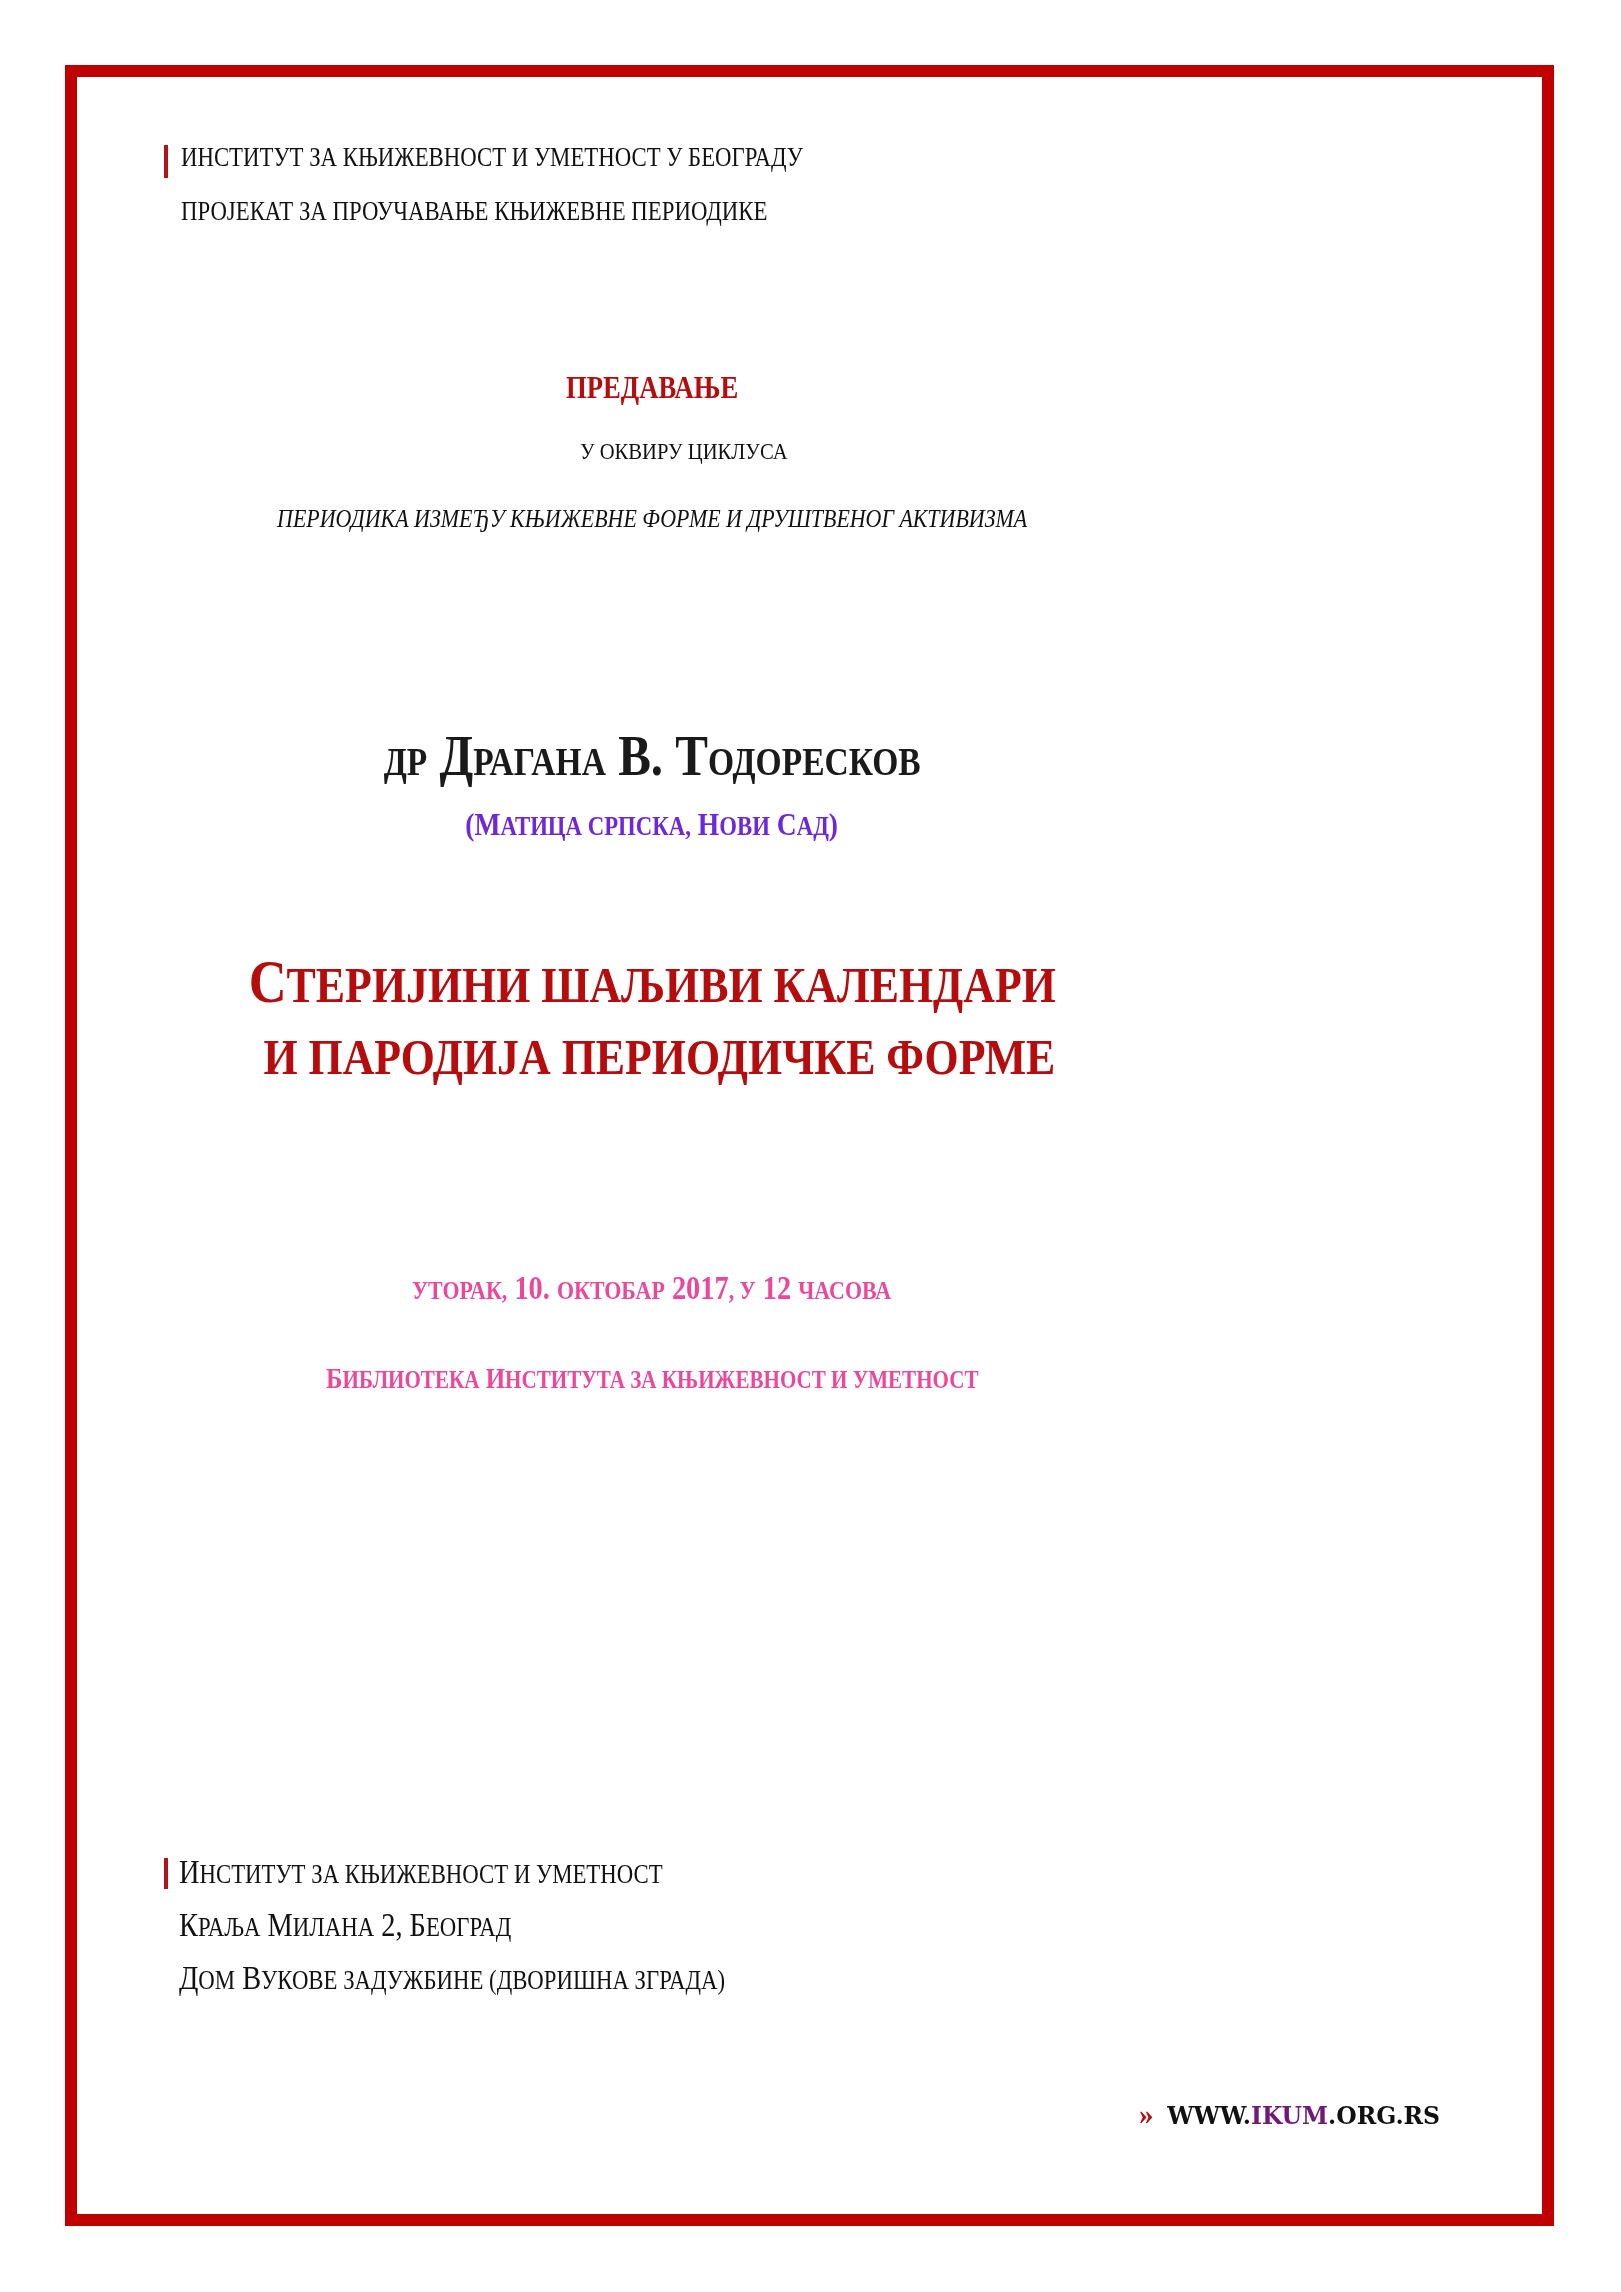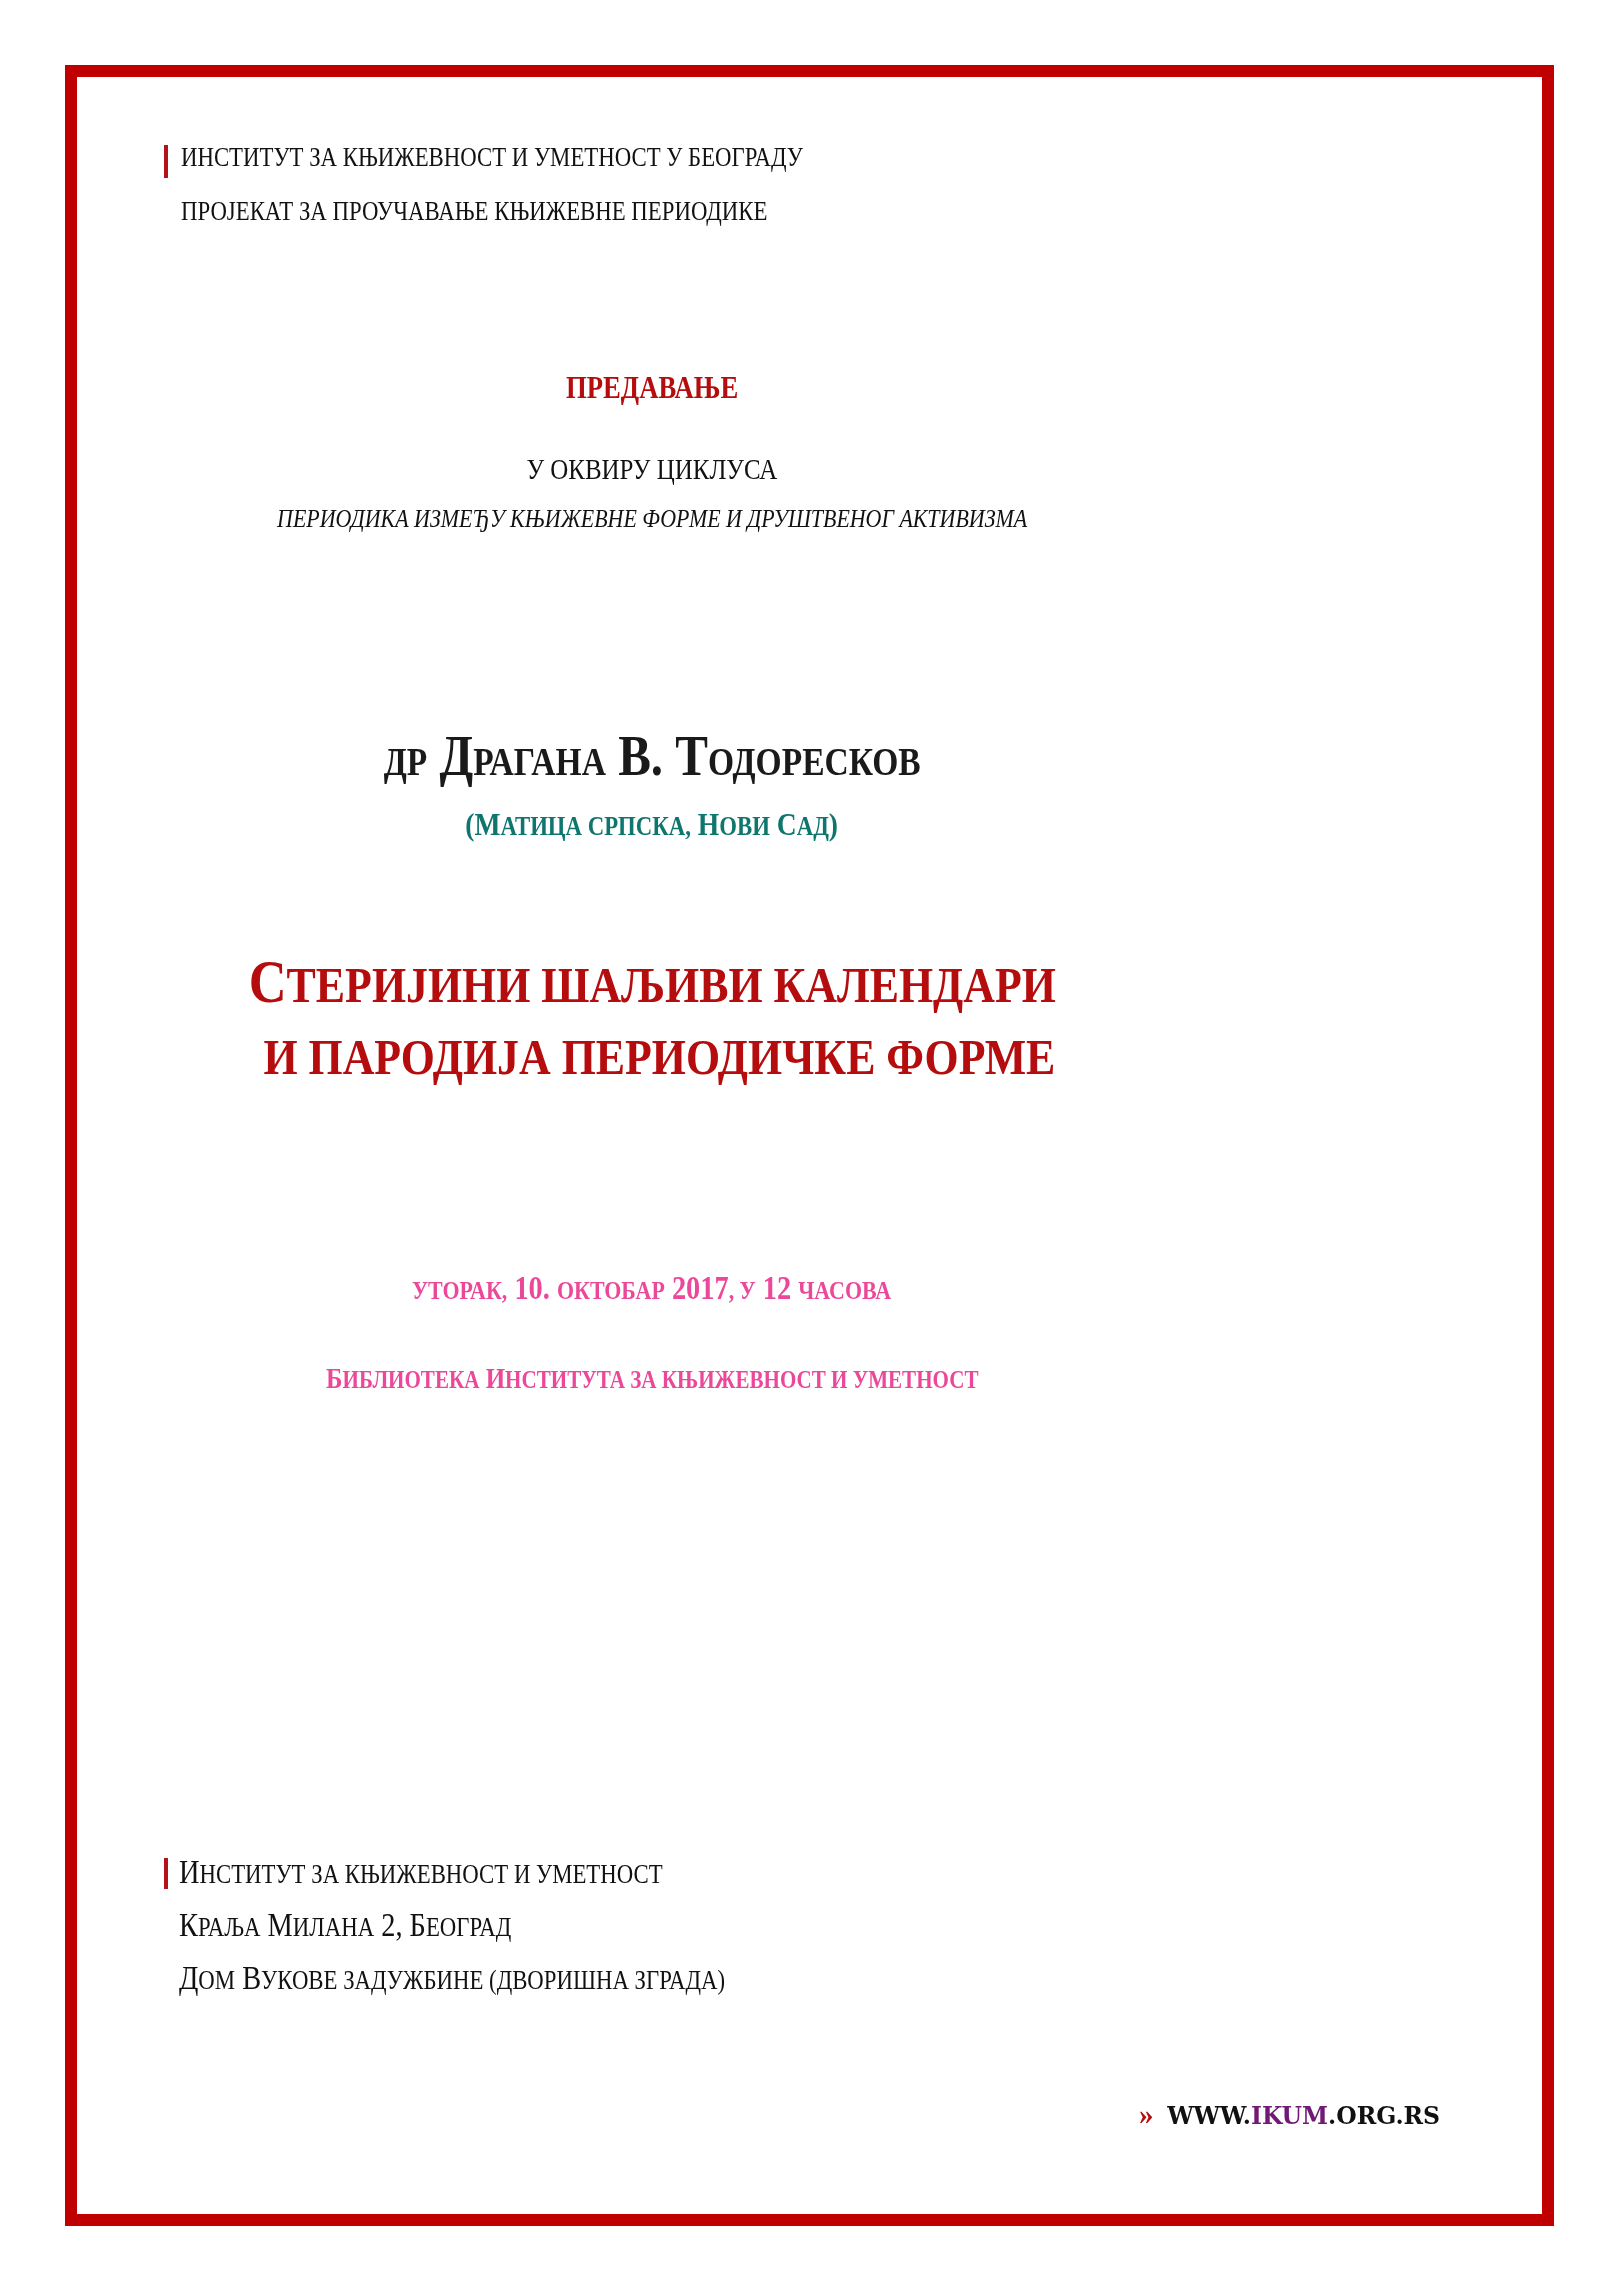--- a/index.html
+++ b/index.html
@@ -48,40 +48,41 @@
       display: inline-block;
       transform: scaleX(0.86);
     }
     .red { color: #b50d0d; }
     .lecture-label {
       top: 370px;
       font-size: 31px;
       font-weight: bold;
     }
     .cycle-label {
-      top: 453px;
-      font-size: 29px;
+      top: 438px;
+      font-size: 24px;
+      margin-left: 32px;
     }
     .cycle-title {
       top: 504px;
       font-size: 25.5px;
       font-style: italic;
     }
     .speaker {
       top: 723px;
       font-weight: bold;
       font-size: 57px;
       color: #1a1a1a;
     }
     .speaker .small { font-size: 39px; }
     .affiliation {
       top: 806px;
       font-weight: bold;
       font-size: 32px;
-      color: #0f766e;
+      color: #6d28d9;
       text-decoration: underline;
     }
     .affiliation .small { font-size: 26.5px; }
     .title-line {
       font-size: 61px;
       font-weight: bold;
     }
     .title-line.l1 { top: 923px; margin-top: 24px; }
     .title-line.l2 { top: 1019px; margin-left: 7px; }
     .title-line .small { font-size: 51px; }

